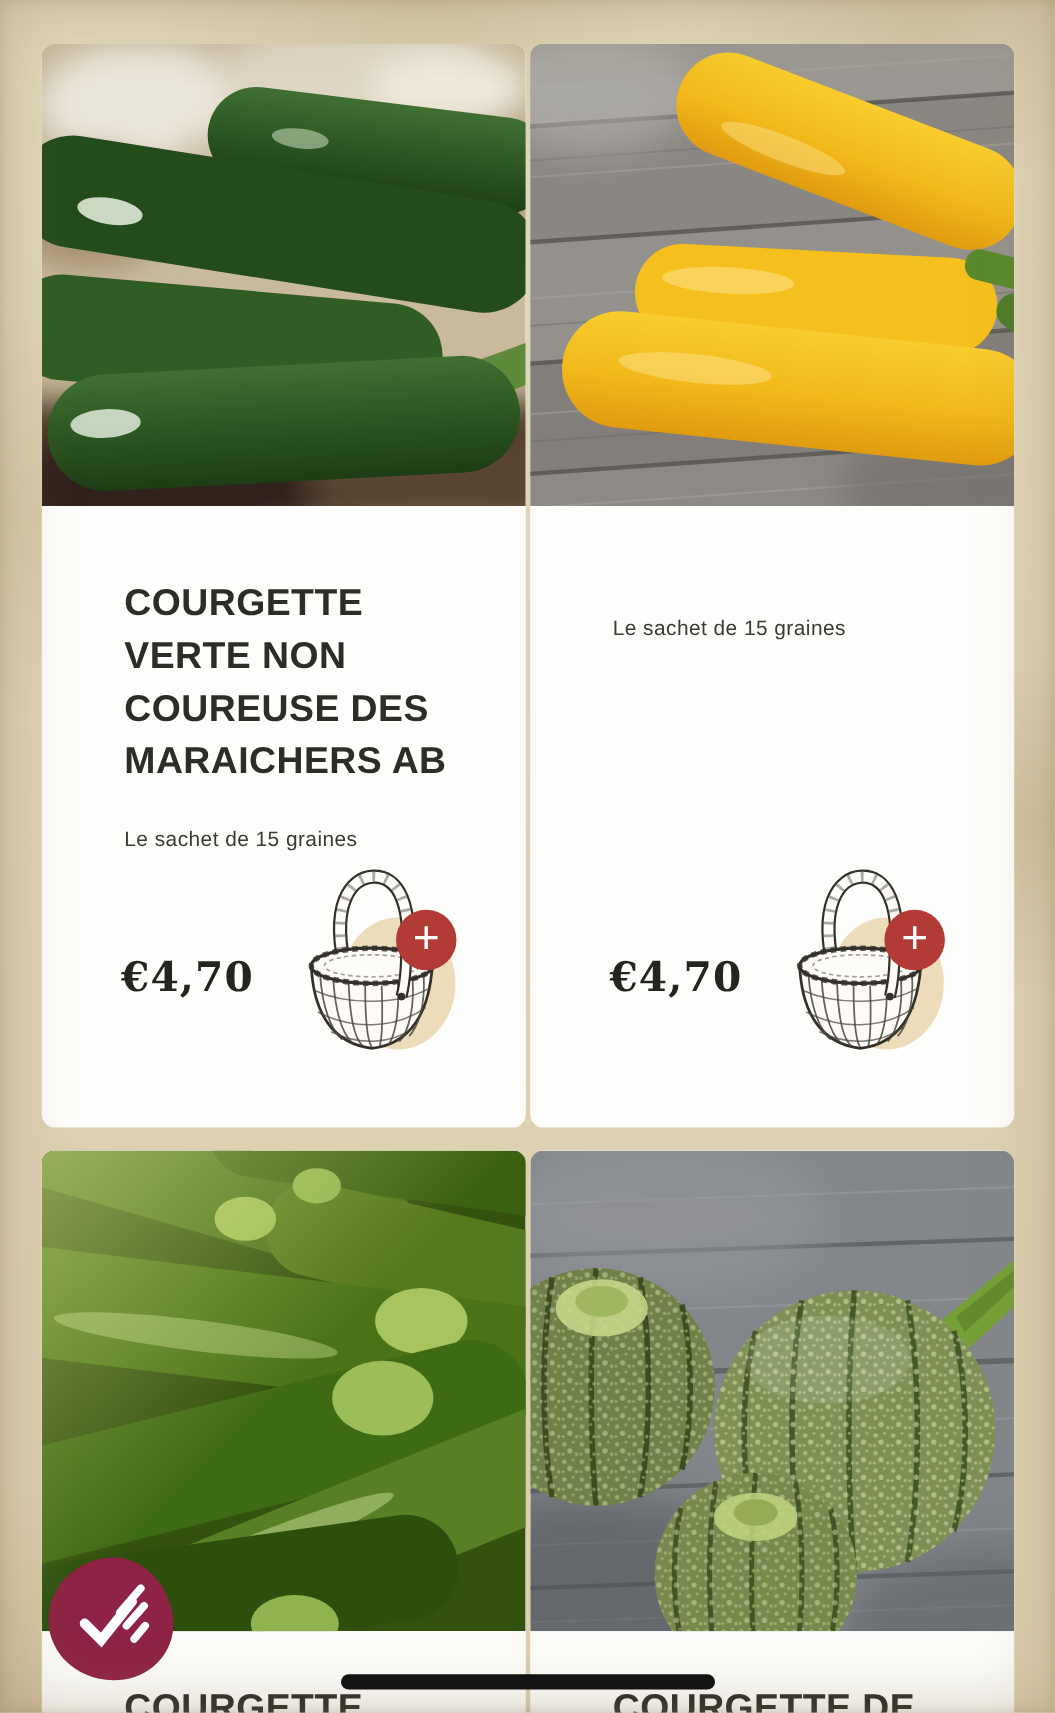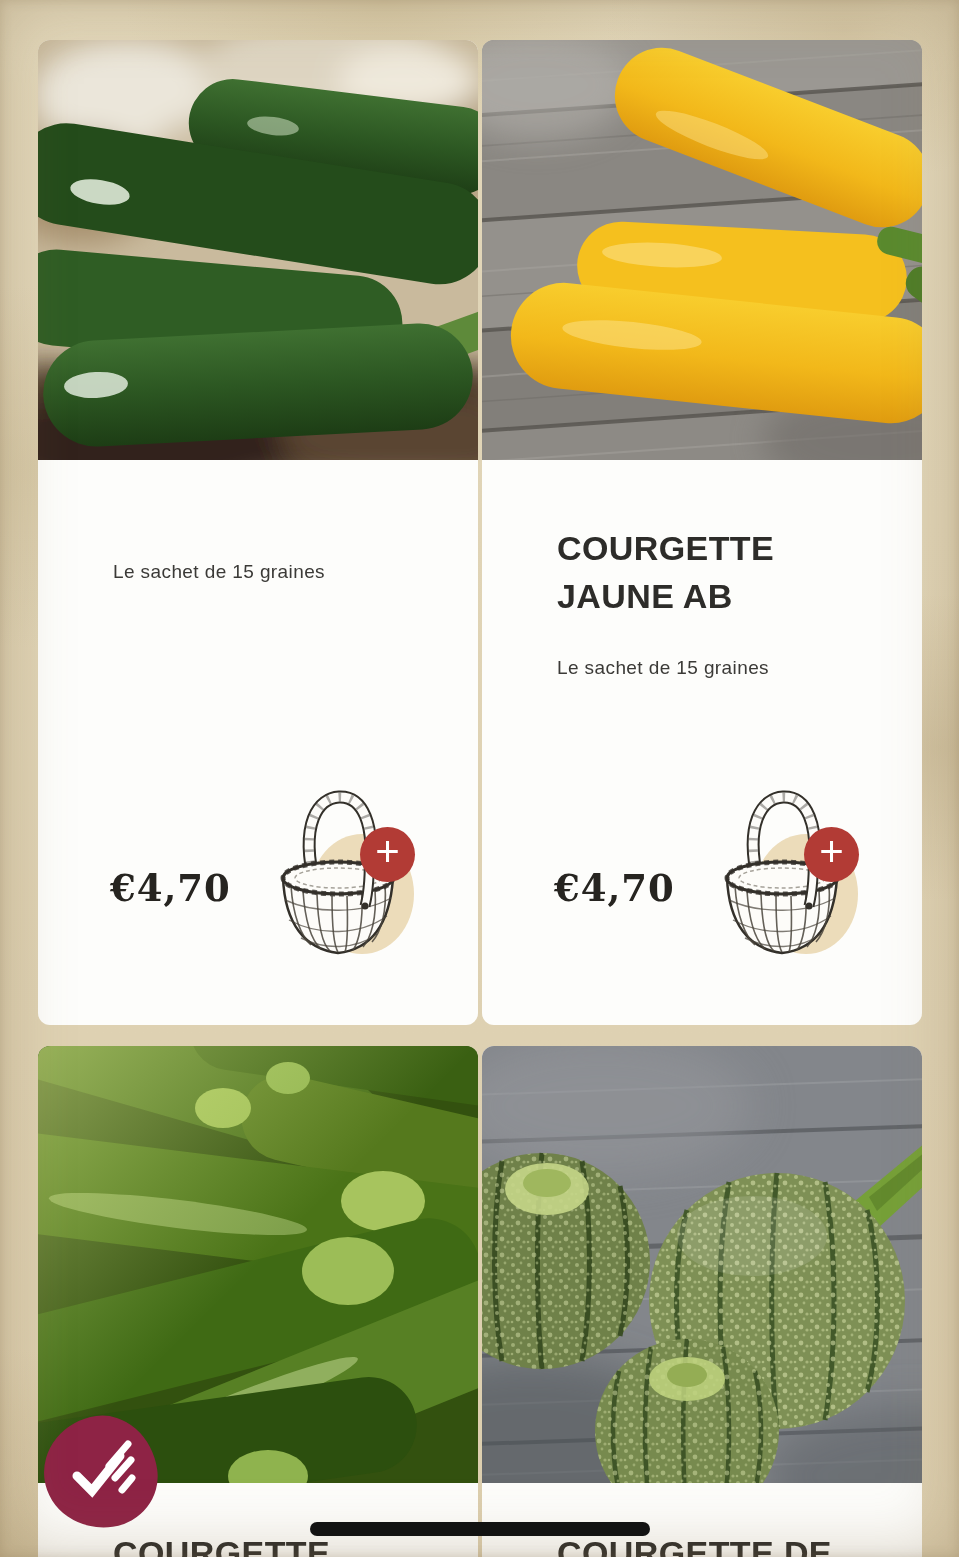--- a/index.html
+++ b/index.html
@@ -99,20 +99,21 @@
       <ellipse cx="235" cy="86" rx="26" ry="9" fill="#cfe0c2" opacity=".55" transform="rotate(7 235 86)"></ellipse>
       <rect x="-25" y="112" width="480" height="102" rx="51" fill="#244c1b" transform="rotate(9 210 163)"></rect>
       <ellipse cx="62" cy="152" rx="30" ry="12" fill="#e9f2e2" opacity=".85" transform="rotate(9 62 152)"></ellipse>
       <rect x="-30" y="222" width="395" height="96" rx="48" fill="#2f5d24" transform="rotate(5 160 270)"></rect>
       <rect x="370" y="282" width="95" height="36" rx="18" fill="#5e8a3a" transform="rotate(-20 415 300)"></rect>
       <rect x="5" y="292" width="430" height="106" rx="53" fill="url(#i1z)" transform="rotate(-3 220 345)"></rect>
       <ellipse cx="58" cy="345" rx="32" ry="13" fill="#dfeada" opacity=".85" transform="rotate(-3 58 345)"></ellipse>
     </svg>
   </div>
   <div class="card-body">
+    <h2 class="product-title">COURGETTE VERTE NON COUREUSE DES MARAICHERS AB</h2>
     <p class="product-subtitle">Le sachet de 15 graines</p>
   </div>
   <div class="price-row">
     <p class="price">€4,70</p>
     <div class="basket-wrap">
       <svg class="basket" viewBox="0 0 141 172">
         <ellipse cx="87" cy="106" rx="52" ry="60" fill="#ecdcba"></ellipse>
         <path d="M40,98 C24,34 44,10 64,9 C86,8 102,32 94,96" fill="none" stroke="#33302a" stroke-width="13"></path>
         <path d="M40,98 C24,34 44,10 64,9 C86,8 102,32 94,96" fill="none" stroke="#fdfcf9" stroke-width="9"></path>
         <path d="M40,98 C24,34 44,10 64,9 C86,8 102,32 94,96" fill="none" stroke="#33302a" stroke-width="9" stroke-dasharray="2.5 9" opacity=".4"></path>
@@ -193,21 +194,20 @@
       <rect x="95" y="188" width="330" height="88" rx="44" fill="#f5c01e" transform="rotate(3 260 232)"></rect>
       <rect x="395" y="192" width="75" height="28" rx="13" fill="#5a8a2e" transform="rotate(14 430 205)"></rect>
       <rect x="28" y="260" width="435" height="106" rx="53" fill="url(#i2y)" transform="rotate(6 245 313)"></rect>
       <rect x="420" y="238" width="80" height="32" rx="15" fill="#4f7d28" transform="rotate(36 455 255)"></rect>
       <ellipse cx="180" cy="215" rx="60" ry="12" fill="#fbe083" opacity=".6" transform="rotate(3 180 215)"></ellipse>
       <ellipse cx="150" cy="295" rx="70" ry="13" fill="#fbe083" opacity=".55" transform="rotate(6 150 295)"></ellipse>
       <ellipse cx="230" cy="95" rx="60" ry="12" fill="#fbe083" opacity=".5" transform="rotate(21 230 95)"></ellipse>
     </svg>
   </div>
   <div class="card-body">
-    <h2 class="product-title">COURGETTE JAUNE AB</h2>
     <p class="product-subtitle">Le sachet de 15 graines</p>
   </div>
   <div class="price-row">
     <p class="price">€4,70</p>
     <div class="basket-wrap">
       <svg class="basket" viewBox="0 0 141 172">
         <ellipse cx="87" cy="106" rx="52" ry="60" fill="#ecdcba"></ellipse>
         <path d="M40,98 C24,34 44,10 64,9 C86,8 102,32 94,96" fill="none" stroke="#33302a" stroke-width="13"></path>
         <path d="M40,98 C24,34 44,10 64,9 C86,8 102,32 94,96" fill="none" stroke="#fdfcf9" stroke-width="9"></path>
         <path d="M40,98 C24,34 44,10 64,9 C86,8 102,32 94,96" fill="none" stroke="#33302a" stroke-width="9" stroke-dasharray="2.5 9" opacity=".4"></path>

